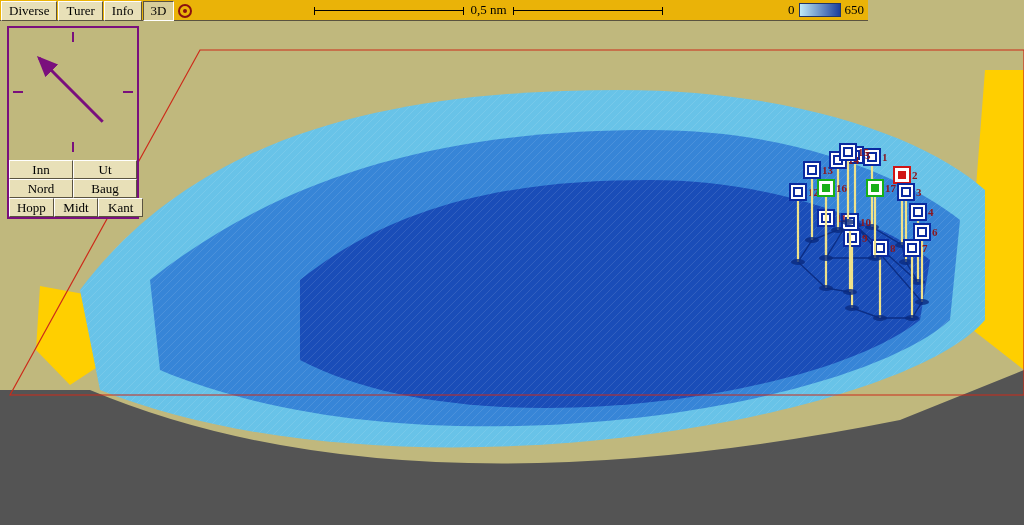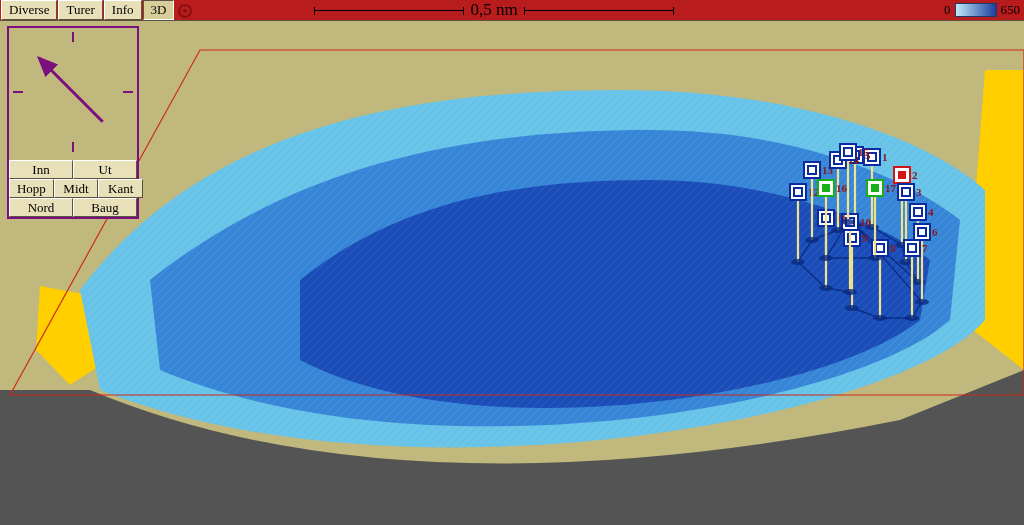--- a/index.html
+++ b/index.html
@@ -1,37 +1,37 @@
 <!DOCTYPE html>
 <html><head>
 <meta charset="utf-8">
 <style>
   html,body{margin:0;padding:0;width:1024px;height:525px;overflow:hidden;
     font-family:"Times New Roman",serif;font-size:13px;color:#000;
     background:#c0b87d;}
   
-  .topbar{position:absolute;left:0;top:0;width:1024px;height:20px;
-    background:#b91c1c;border-bottom:1px solid #5a5340;display:flex;
-    align-items:flex-end;}
+  .topbar{position:absolute;left:0;top:0;width:868px;height:20px;
+    background:#eab308;border-bottom:1px solid #5a5340;display:flex;
+    align-items:center;}
   .tb-btn{display:inline-flex;align-items:center;justify-content:center;
     padding:0 7px;height:18px;margin-top:1px;border:1px solid #5a5340;
     border-top-color:#fff;border-left-color:#fff;background:#e8e0b8;
     margin-left:1px;cursor:pointer;user-select:none;}
   .tb-btn.active{border-color:#5a5340;border-bottom-color:#fff;
     border-right-color:#fff;background:#d8ce9a;}
   .tb-icon{width:18px;height:18px;margin-top:1px;margin-left:2px;
     display:flex;align-items:center;justify-content:center;}
   .tb-icon svg{display:block;}
   .scale{flex:0 0 auto;display:flex;align-items:center;height:20px;
     margin-left:120px;}
   .scale .rule{border-top:1px solid #000;height:0;position:relative;}
   .scale .rule::before,.scale .rule::after{content:"";position:absolute;
     top:-4px;width:0;height:8px;border-left:1px solid #000;}
   .scale .rule::before{left:0;} .scale .rule::after{right:0;}
-  .scale .lbl{padding:0 6px;font-size:17px;}
+  .scale .lbl{padding:0 6px;font-size:13px;}
   .depth{margin-left:auto;display:flex;align-items:center;height:20px;
     padding-right:4px;gap:4px;font-size:13px;}
   .grad{width:40px;height:12px;border:1px solid #20356a;
     background:linear-gradient(to right,#bfeaf8,#1c3e9c);}
   
   .panel{position:absolute;left:7px;top:26px;width:128px;
     border:2px solid #7a0f7d;background:#c0b87d;}
   .compass{position:relative;height:128px;margin:2px;}
   .compass svg{display:block;}
   .btnrow{display:flex;}
@@ -222,22 +222,22 @@
             <path d="M0,0 L7,3 L0,6 Z" fill="#7a0f7d"></path>
           </marker>
         </defs>
         <line x1="91.69848480983501" y1="91.69848480983498" x2="28.058874503045715" y2="28.05887450304573" stroke="#7a0f7d" stroke-width="3" marker-end="url(#ah)"></line>
       </svg>
   </div>
   <div class="btnrow" id="row1">
       <div class="pbtn">Inn</div>
       <div class="pbtn">Ut</div>
     </div>
+  <div class="btnrow" id="row2">
+      <div class="pbtn">Nord</div>
+      <div class="pbtn">Baug</div>
+    </div>
   <div class="btnrow btnrow3" id="row3">
       <div class="pbtn">Hopp</div>
       <div class="pbtn">Midt</div>
       <div class="pbtn">Kant</div>
     </div>
-  <div class="btnrow" id="row2">
-      <div class="pbtn">Nord</div>
-      <div class="pbtn">Baug</div>
-    </div>
 </div>
 
 </body></html>

